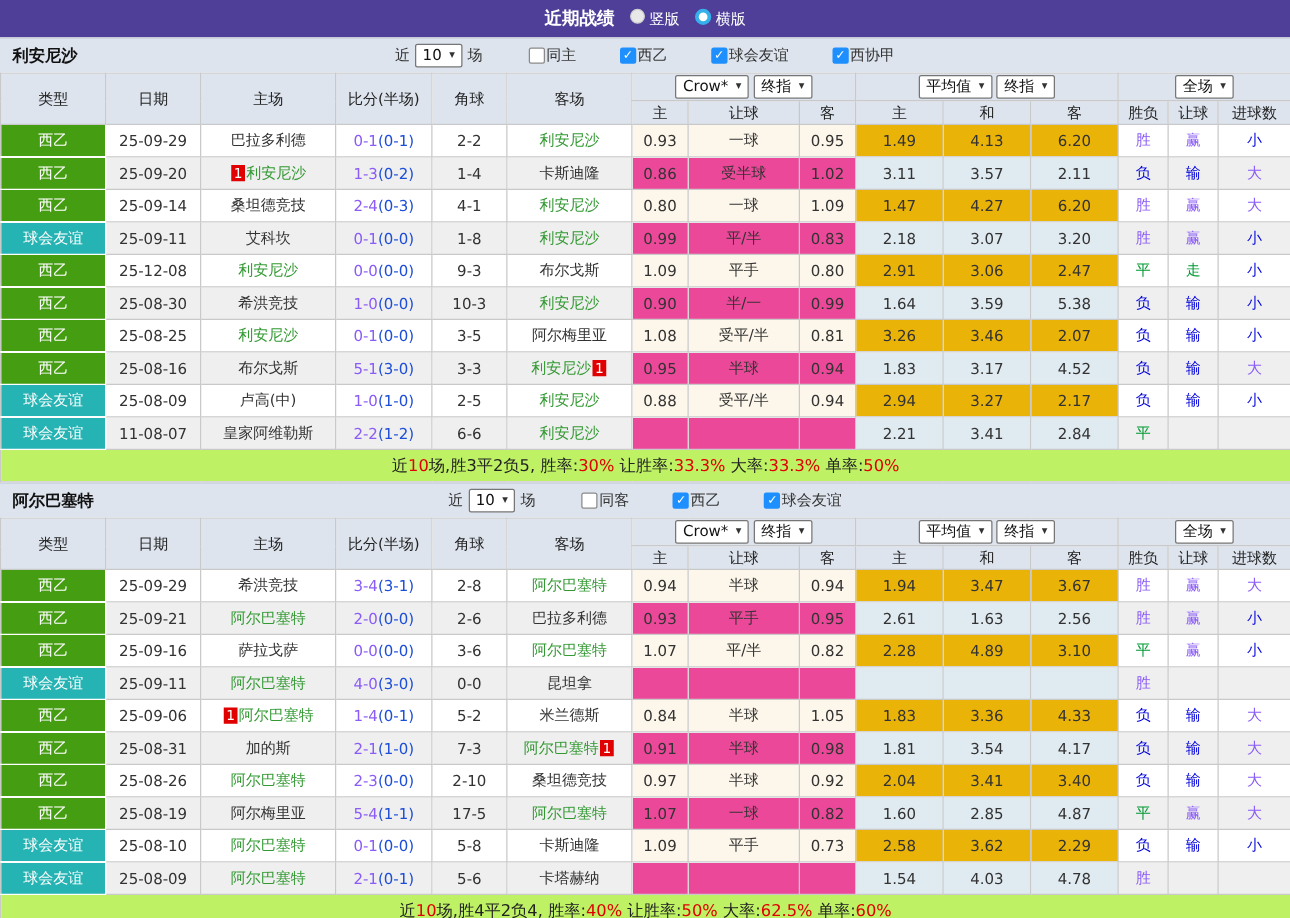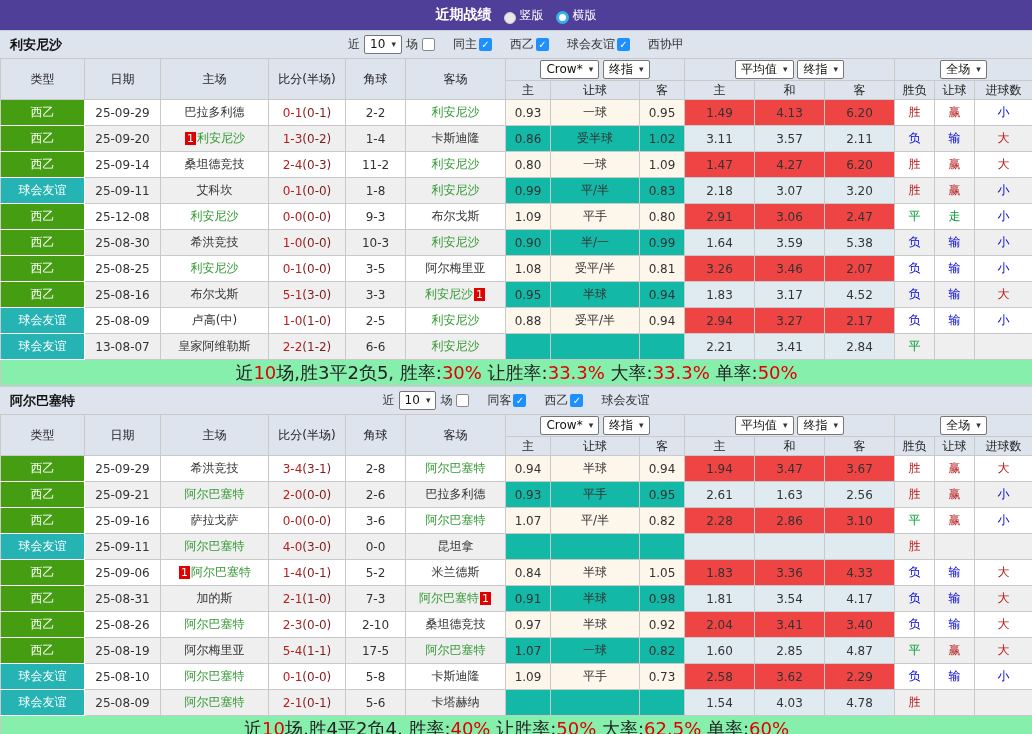--- a/index.html
+++ b/index.html
@@ -1,53 +1,53 @@
 <!DOCTYPE html>
 <html><head>
 <meta charset="utf-8">
 <style>
   * { box-sizing: border-box; }
   body { margin:0; background:#fff; }
   .page { width:1032px; font-family:"DejaVu Sans","Liberation Sans",sans-serif; font-size:12px; color:#333; }
 
   .titlebar { height:30px; background:#4f3f99; display:flex; align-items:center; justify-content:center; gap:12px; color:#fff; }
   .title { font-weight:bold; font-size:14px; }
-  .radio-opt { display:inline-flex; align-items:flex-end; gap:4px; font-size:12px; color:#fff; cursor:default; }
+  .radio-opt { display:inline-flex; align-items:flex-start; gap:4px; font-size:12px; color:#fff; cursor:default; }
   .radio-a { width:12px; height:12px; border-radius:50%; background:#e8e8e8; border:1px solid #cfcfcf; display:inline-block; }
   .radio-b { width:13px; height:13px; border-radius:50%; background:#fff; border:3px solid #35b0ea; display:inline-block; }
 
   .subbar { height:28px; background:#dde4ee; position:relative; display:flex; align-items:center; border-top:1px solid #c9cfd9; }
   .team-name { position:absolute; left:10px; font-weight:bold; font-size:13px; color:#111; }
   .filters { margin:0 auto; display:inline-flex; align-items:center; gap:4px; }
   .cb-group { display:inline-flex; align-items:center; gap:2px; }
-  .cb-item { display:inline-flex; align-items:center; gap:18px; }
+  .cb-item { display:inline-flex; align-items:center; gap:1px;margin-left:33px; }
   .cb { display:inline-block; width:13px; height:13px; }
   .cb.off { background:#fff; border:1px solid #8a8a8a; border-radius:2px; }
   .cb.on  { background:#1e8fff; border-radius:2px; color:#fff; font-size:10px; line-height:13px; text-align:center; }
 
   .select { display:inline-flex; align-items:center; gap:6px; background:#fff; border:1px solid #767676; border-radius:2px; padding:1px 5px; font-size:12px; line-height:15px; color:#111; }
   .select .arr { font-size:9px; color:#333; }
 
   table { border-collapse:collapse; table-layout:fixed; width:1032px; }
   th, td { border:1px solid #c9c9c9; text-align:center; padding:0 2px; font-weight:normal; overflow:hidden; white-space:nowrap; }
   thead th { background:#dde4ee; color:#222; font-size:12px; }
   tr.hdr1 th { height:22px; }
   tr.hdr2 th { height:19px; }
   tbody td { height:26px; font-size:12px; background:#fff; }
   tbody tr.even td { background:#efefef; }
-  td.crow { background:#fdf6ea; }  tr.even td.crow { background:#14b8a6; }
-  td.avg  { background:#ef4444; }  tr.even td.avg  { background:#e0eaf1; }
+  td.crow { background:#fdf6ea; }  tr.even td.crow { background:#ec4899; }
+  td.avg  { background:#eab308; }  tr.even td.avg  { background:#e0eaf1; }
   td.type-cell { color:#fff; border-bottom:1px solid #fff; border-right:1px solid #fff; }
   td.type-cell.lg { background:#459e12; }
   td.type-cell.tl { background:#26b3b3; }
-  .t-red { color:#b91c1c; } .t-blue { color:#0000dd; } .t-green { color:#009933; }
+  .t-red { color:#8b5cf6; } .t-blue { color:#0000dd; } .t-green { color:#009933; }
   .focus-team { color:#339933; }
-  .half { color:#7f1d1d; }
+  .half { color:#1d4ed8; }
   .badge1 { display:inline-block; background:#e00000; color:#fff; padding:0 2px; font-size:11px; line-height:13px; margin:0 1px; }
-  td.summary-cell { height:26px; background:#86efac; font-size:18px; color:#222; }
+  td.summary-cell { height:26px; background:#bef264; font-size:13px; color:#222; }
   td.summary-cell .red { color:#e00000; }
 </style>
 </head>
 <body>
 
 <div class="page">
 
   <div class="titlebar">
     <span class="title">近期战绩</span>
     <span class="radio-opt">
@@ -189,21 +189,21 @@
             <td class="avg">2.11</td>
             <td class="t-blue">负</td>
             <td class="t-blue">输</td>
             <td class="t-red">大</td>
           </tr>
           <tr>
             <td class="type-cell lg">西乙</td>
             <td>25-09-14</td>
             <td><span class="">桑坦德竞技</span></td>
             <td><span class="t-red">2-4</span><span class="half">(0-3)</span></td>
-            <td>11-2</td>
+            <td>4-1</td>
             <td><span class="focus-team">利安尼沙</span></td>
             <td class="crow">0.80</td>
             <td class="crow">一球</td>
             <td class="crow">1.09</td>
             <td class="avg">1.47</td>
             <td class="avg">4.27</td>
             <td class="avg">6.20</td>
             <td class="t-red">胜</td>
             <td class="t-red">赢</td>
             <td class="t-red">大</td>
@@ -305,21 +305,21 @@
             <td class="crow">0.94</td>
             <td class="avg">2.94</td>
             <td class="avg">3.27</td>
             <td class="avg">2.17</td>
             <td class="t-blue">负</td>
             <td class="t-blue">输</td>
             <td class="t-blue">小</td>
           </tr>
           <tr class="even">
             <td class="type-cell tl">球会友谊</td>
-            <td>13-08-07</td>
+            <td>11-08-07</td>
             <td><span class="">皇家阿维勒斯</span></td>
             <td><span class="t-red">2-2</span><span class="half">(1-2)</span></td>
             <td>6-6</td>
             <td><span class="focus-team">利安尼沙</span></td>
             <td class="crow"></td>
             <td class="crow"></td>
             <td class="crow"></td>
             <td class="avg">2.21</td>
             <td class="avg">3.41</td>
             <td class="avg">2.84</td>
@@ -467,21 +467,21 @@
             <td class="type-cell lg">西乙</td>
             <td>25-09-16</td>
             <td><span class="">萨拉戈萨</span></td>
             <td><span class="t-red">0-0</span><span class="half">(0-0)</span></td>
             <td>3-6</td>
             <td><span class="focus-team">阿尔巴塞特</span></td>
             <td class="crow">1.07</td>
             <td class="crow">平/半</td>
             <td class="crow">0.82</td>
             <td class="avg">2.28</td>
-            <td class="avg">2.86</td>
+            <td class="avg">4.89</td>
             <td class="avg">3.10</td>
             <td class="t-green">平</td>
             <td class="t-red">赢</td>
             <td class="t-blue">小</td>
           </tr>
           <tr class="even">
             <td class="type-cell tl">球会友谊</td>
             <td>25-09-11</td>
             <td><span class="focus-team">阿尔巴塞特</span></td>
             <td><span class="t-red">4-0</span><span class="half">(3-0)</span></td>

